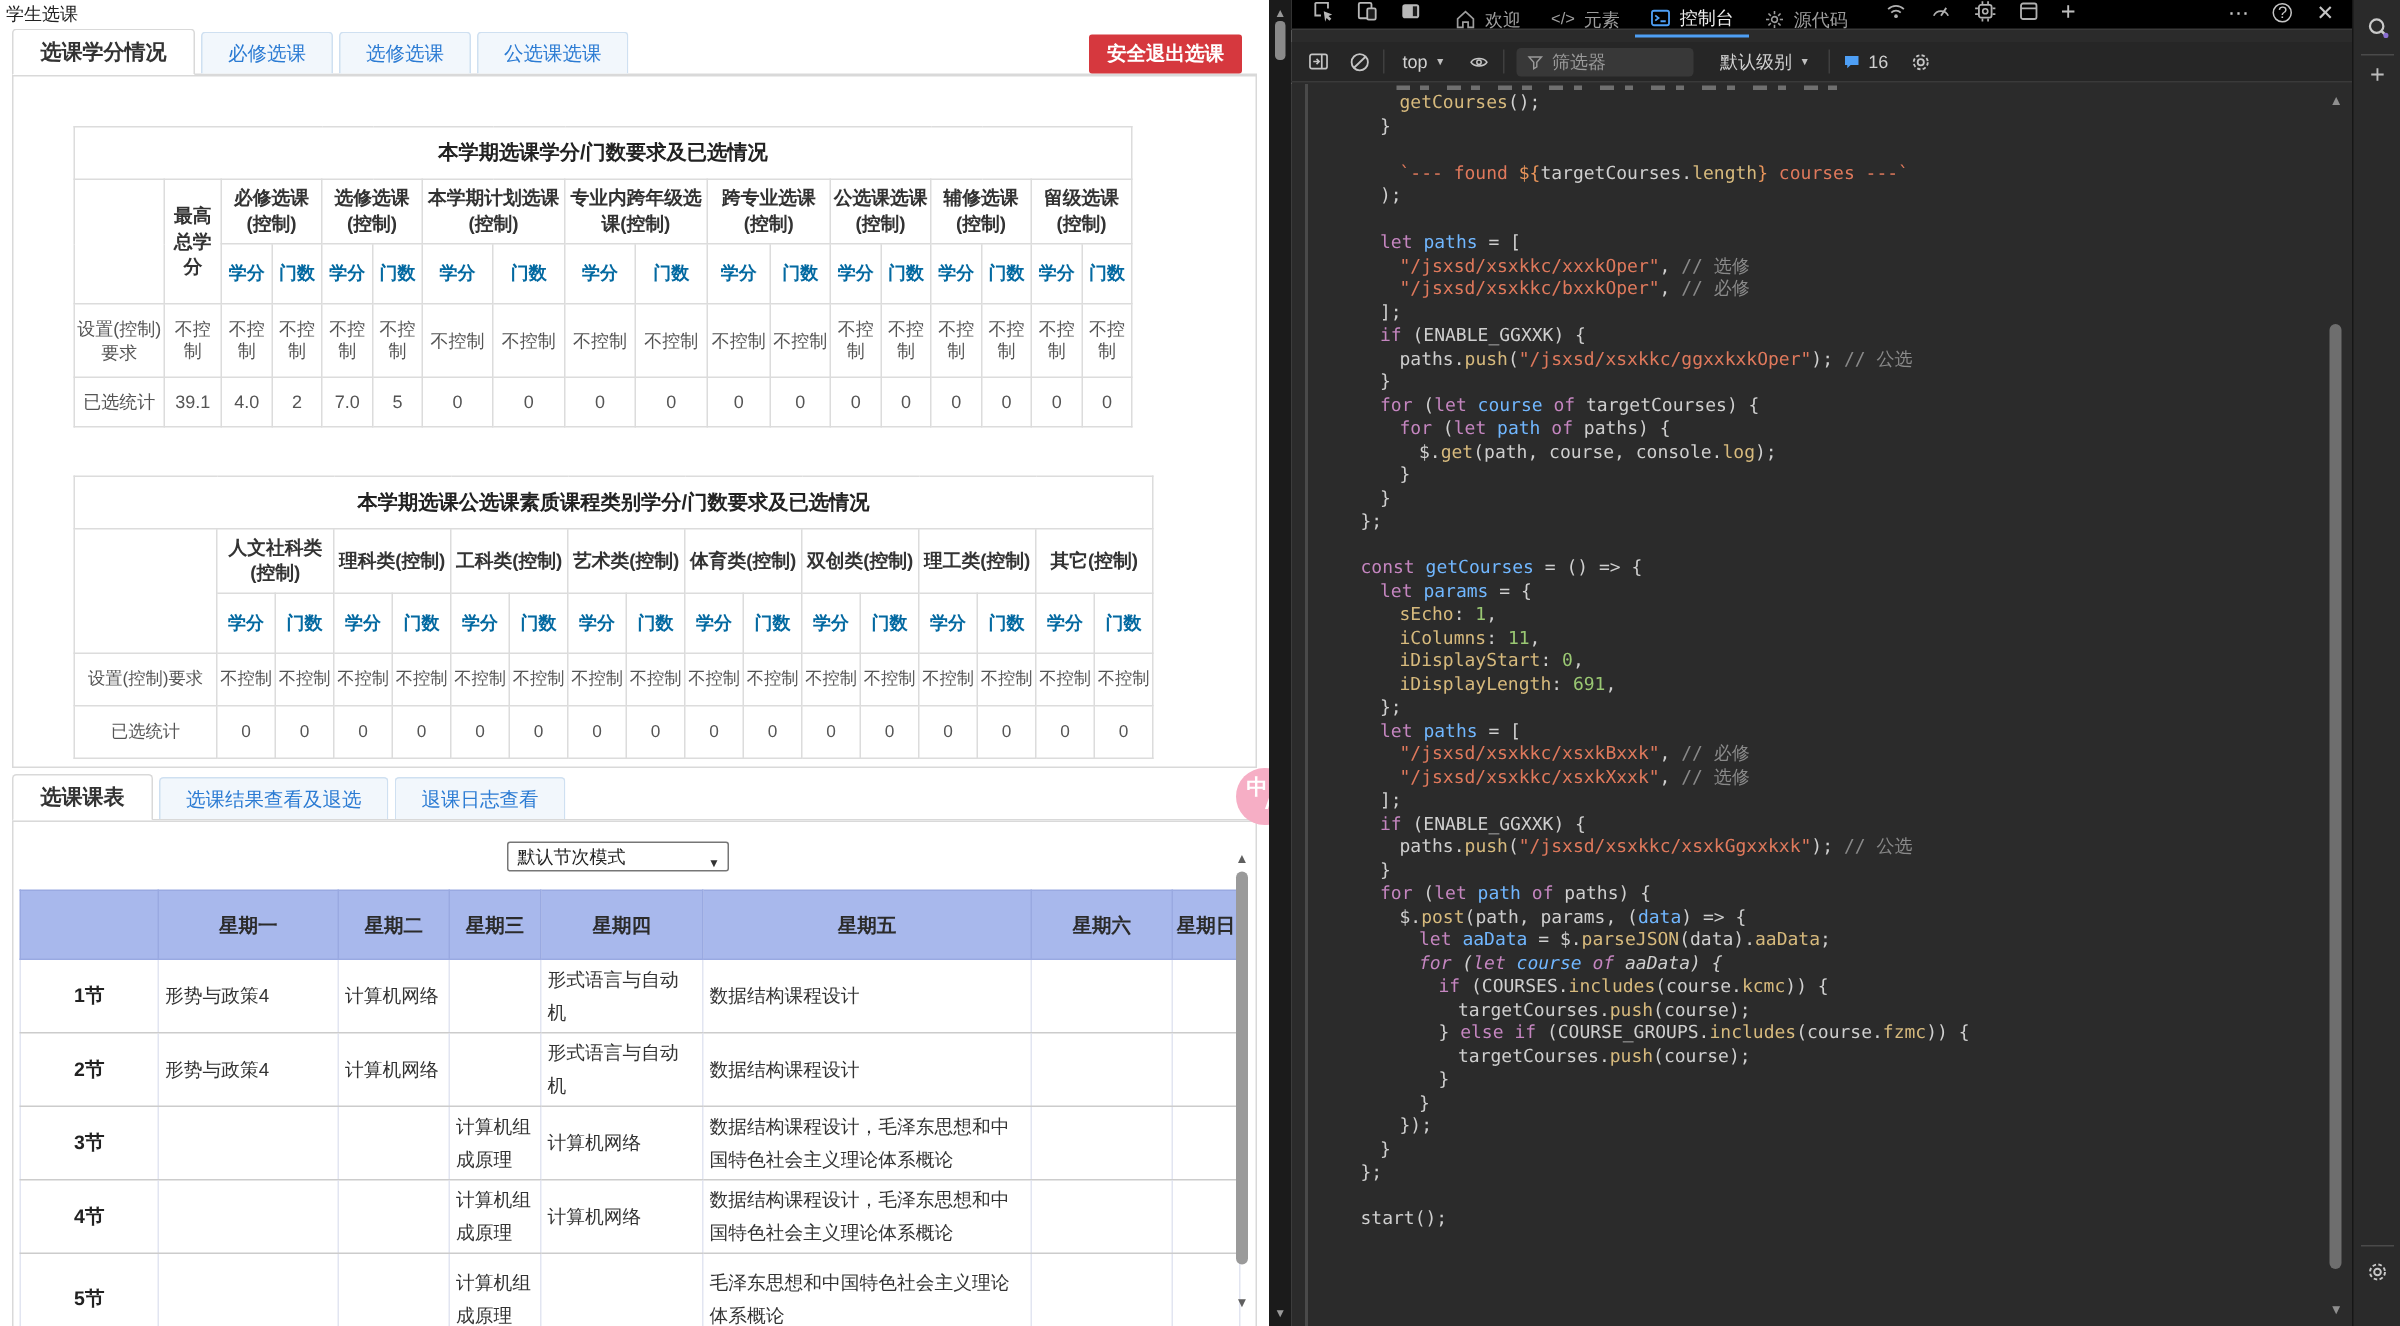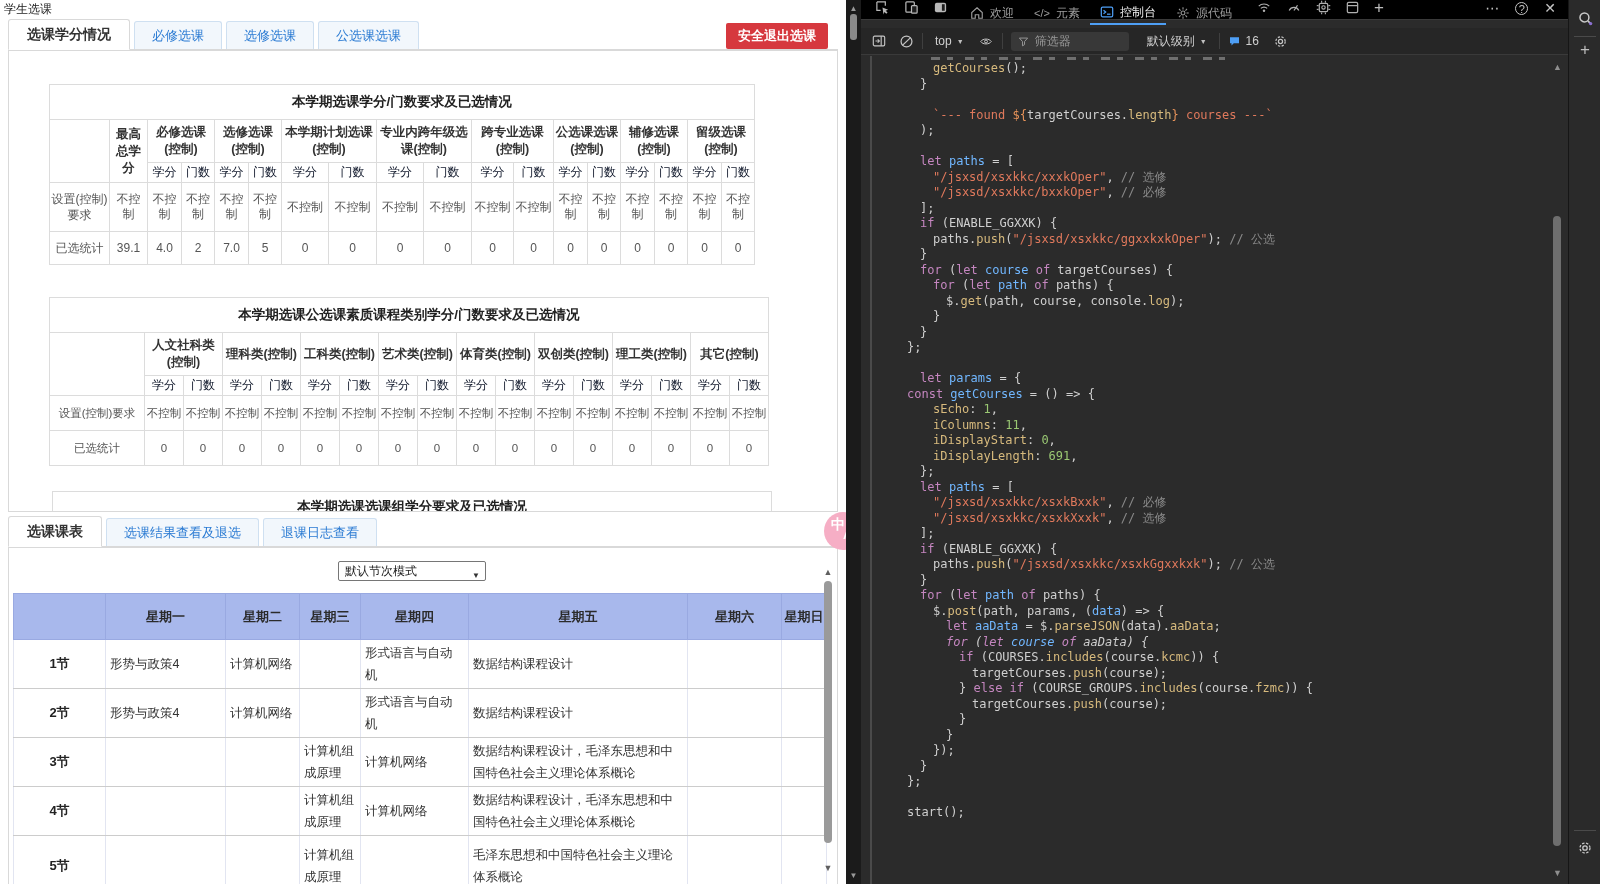--- a/index.html
+++ b/index.html
@@ -22,21 +22,21 @@
        font-size:13px;border:none;padding:4px 12px;border-radius:2px;}
 
   .panel{position:absolute;left:8px;width:830px;background:#fff;border:1px solid #d9d9d9;overflow:hidden;}
   .panel1{top:50px;height:462px;}
   .panel2{top:547px;height:337px;border-bottom:none;}
 
   table.req{border-collapse:collapse;table-layout:fixed;margin-left:40px;}
   table.req th,table.req td{border:1px solid #dcdcdc;overflow:hidden;}
   table.req .title-row th{font-size:13.5px;color:#222;padding:8px 0;}
   table.req .group-row th{font-size:12.5px;color:#333;padding:4px 1px;line-height:17px;font-weight:bold;}
-  table.req .sub-row th{font-size:12px;color:#0f172a;padding:1px 0;font-weight:normal;}
+  table.req .sub-row th{font-size:12px;color:#0369a1;padding:11px 0;font-weight:bold;}
   table.req td{font-size:12px;color:#555;text-align:center;padding:8px 1px;line-height:15px;}
   table.req .rowlabel{font-size:12px;color:#555;line-height:16px;}
   #table2 td{font-size:11.5px;padding:9px 0;}
   #table1{margin-top:33px;}
   #table2{margin-top:32px;}
 
   .t3-box{margin:25px 0 0 43px;width:720px;height:22px;border:1px solid #dcdcdc;border-bottom:none;
           text-align:center;font-size:13.5px;font-weight:bold;color:#222;padding-top:6px;overflow:hidden;}
 
   
@@ -591,22 +591,22 @@
         <div class="code-line" data-interactable="false" style="padding-left: 13px;"><span class="tk-k">if</span><span class="tk-d"> (ENABLE_GGXXK) {</span></div>
         <div class="code-line" data-interactable="false" style="padding-left: 26px;"><span class="tk-d">paths.</span><span class="tk-y">push</span><span class="tk-d">(</span><span class="tk-s">"/jsxsd/xsxkkc/ggxxkxkOper"</span><span class="tk-d">); </span><span class="tk-c">// 公选</span></div>
         <div class="code-line" data-interactable="false" style="padding-left: 13px;"><span class="tk-d">}</span></div>
         <div class="code-line" data-interactable="false" style="padding-left: 13px;"><span class="tk-k">for</span><span class="tk-d"> (</span><span class="tk-k">let</span><span class="tk-d"> </span><span class="tk-v">course</span><span class="tk-d"> </span><span class="tk-k">of</span><span class="tk-d"> targetCourses) {</span></div>
         <div class="code-line" data-interactable="false" style="padding-left: 26px;"><span class="tk-k">for</span><span class="tk-d"> (</span><span class="tk-k">let</span><span class="tk-d"> </span><span class="tk-v">path</span><span class="tk-d"> </span><span class="tk-k">of</span><span class="tk-d"> paths) {</span></div>
         <div class="code-line" data-interactable="false" style="padding-left: 39px;"><span class="tk-d">$.</span><span class="tk-y">get</span><span class="tk-d">(path, course, console.</span><span class="tk-y">log</span><span class="tk-d">);</span></div>
         <div class="code-line" data-interactable="false" style="padding-left: 26px;"><span class="tk-d">}</span></div>
         <div class="code-line" data-interactable="false" style="padding-left: 13px;"><span class="tk-d">}</span></div>
         <div class="code-line" data-interactable="false" style="padding-left: 0px;"><span class="tk-d">};</span></div>
         <div class="code-line" data-interactable="false" style="padding-left: 0px;">&nbsp;</div>
+        <div class="code-line" data-interactable="false" style="padding-left: 0px;"><span class="tk-k">const</span><span class="tk-d"> </span><span class="tk-v">getCourses</span><span class="tk-d"> = () =&gt; {</span></div>
         <div class="code-line" data-interactable="false" style="padding-left: 13px;"><span class="tk-k">let</span><span class="tk-d"> </span><span class="tk-v">params</span><span class="tk-d"> = {</span></div>
-        <div class="code-line" data-interactable="false" style="padding-left: 0px;"><span class="tk-k">const</span><span class="tk-d"> </span><span class="tk-v">getCourses</span><span class="tk-d"> = () =&gt; {</span></div>
         <div class="code-line" data-interactable="false" style="padding-left: 26px;"><span class="tk-y">sEcho</span><span class="tk-d">: </span><span class="tk-n">1</span><span class="tk-d">,</span></div>
         <div class="code-line" data-interactable="false" style="padding-left: 26px;"><span class="tk-y">iColumns</span><span class="tk-d">: </span><span class="tk-n">11</span><span class="tk-d">,</span></div>
         <div class="code-line" data-interactable="false" style="padding-left: 26px;"><span class="tk-y">iDisplayStart</span><span class="tk-d">: </span><span class="tk-n">0</span><span class="tk-d">,</span></div>
         <div class="code-line" data-interactable="false" style="padding-left: 26px;"><span class="tk-y">iDisplayLength</span><span class="tk-d">: </span><span class="tk-n">691</span><span class="tk-d">,</span></div>
         <div class="code-line" data-interactable="false" style="padding-left: 13px;"><span class="tk-d">};</span></div>
         <div class="code-line" data-interactable="false" style="padding-left: 13px;"><span class="tk-k">let</span><span class="tk-d"> </span><span class="tk-v">paths</span><span class="tk-d"> = [</span></div>
         <div class="code-line" data-interactable="false" style="padding-left: 26px;"><span class="tk-s">"/jsxsd/xsxkkc/xsxkBxxk"</span><span class="tk-d">, </span><span class="tk-c">// 必修</span></div>
         <div class="code-line" data-interactable="false" style="padding-left: 26px;"><span class="tk-s">"/jsxsd/xsxkkc/xsxkXxxk"</span><span class="tk-d">, </span><span class="tk-c">// 选修</span></div>
         <div class="code-line" data-interactable="false" style="padding-left: 13px;"><span class="tk-d">];</span></div>
         <div class="code-line" data-interactable="false" style="padding-left: 13px;"><span class="tk-k">if</span><span class="tk-d"> (ENABLE_GGXXK) {</span></div>

